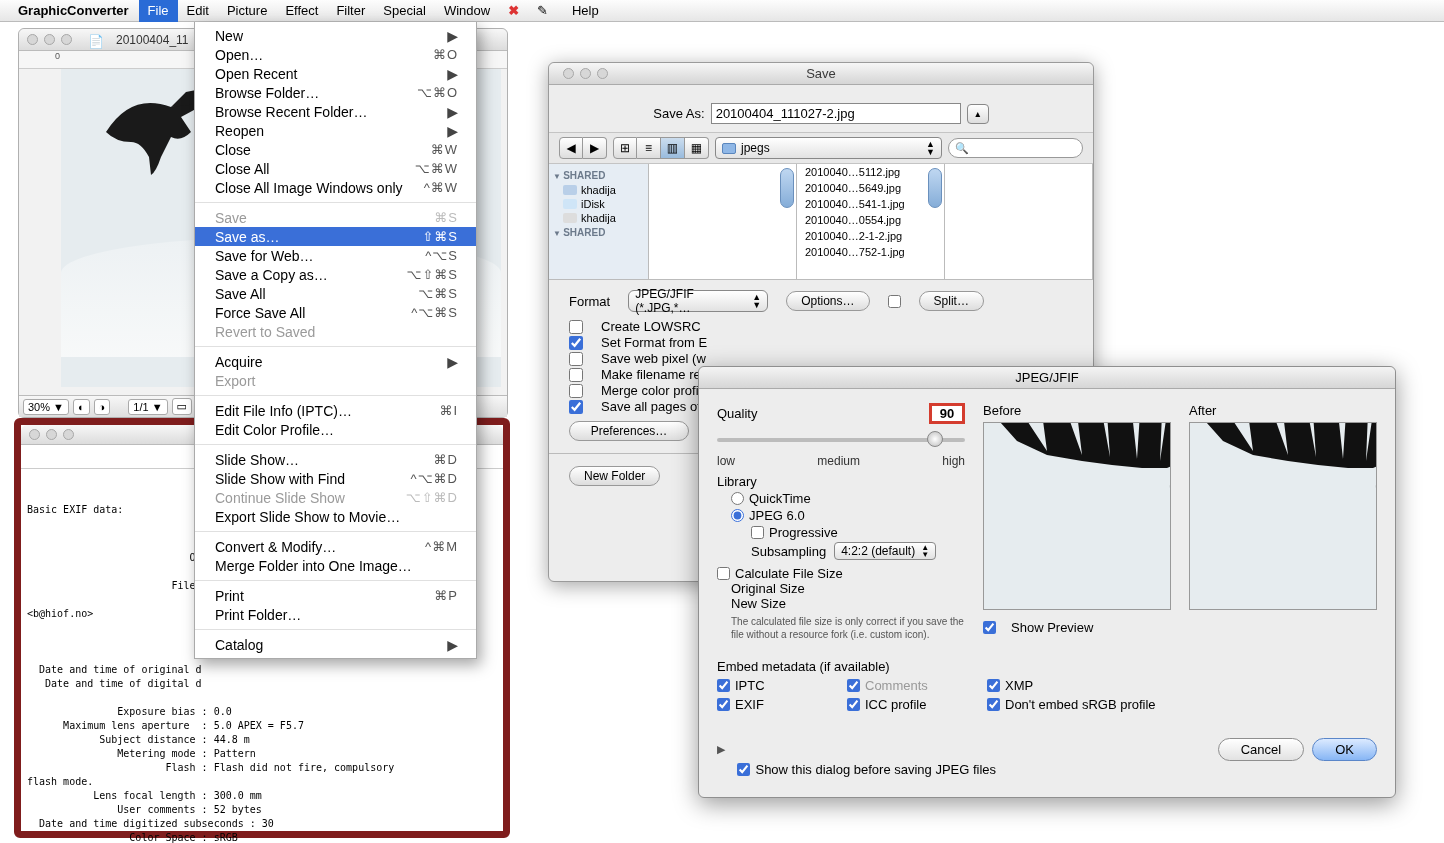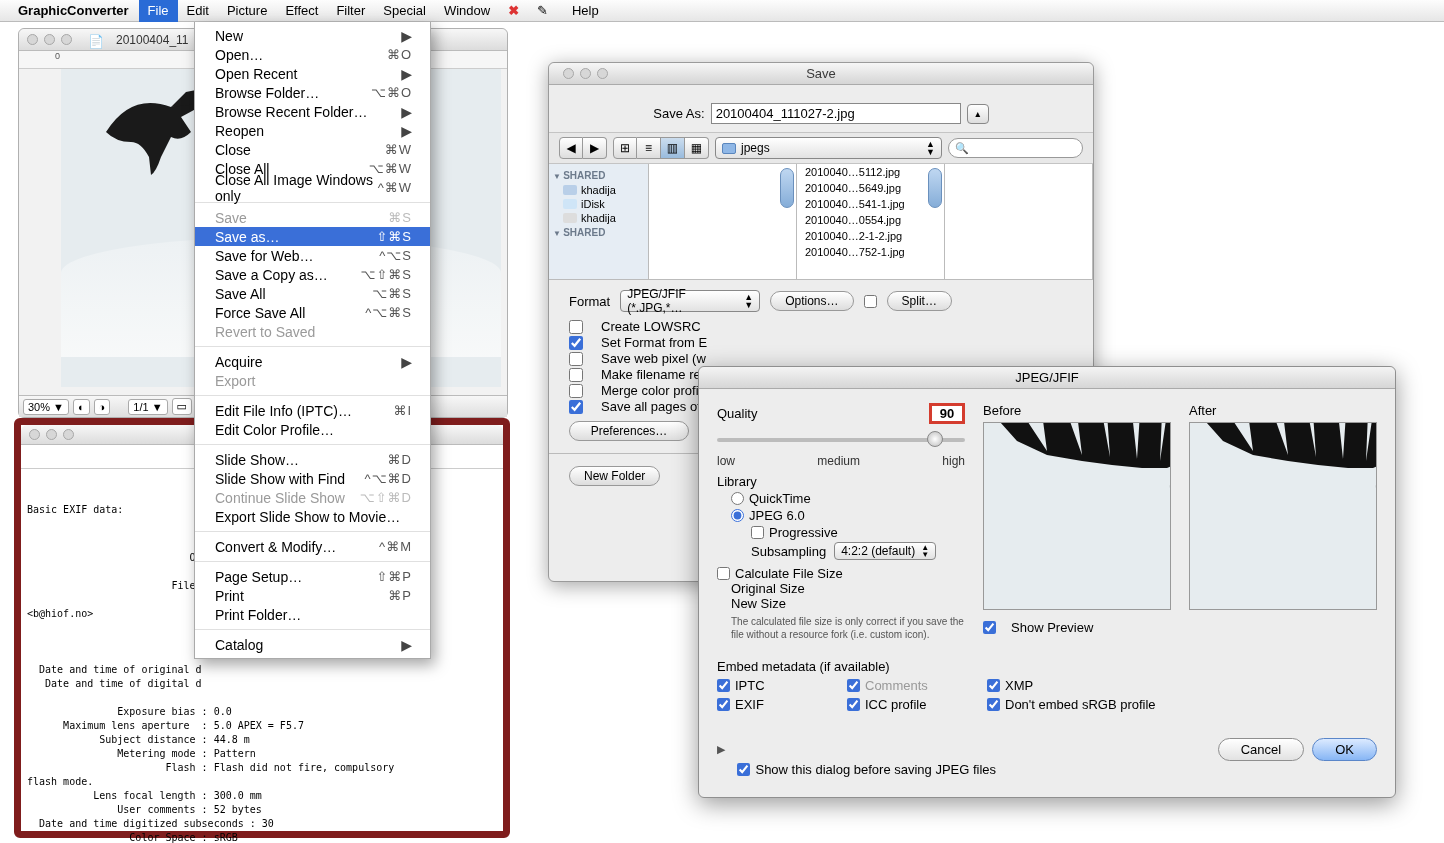--- a/index.html
+++ b/index.html
@@ -24,21 +24,21 @@
   z-index: 100;
 }
 .menubar .apple { font-size: 15px; margin-right: 10px; }
 .menubar .appname { font-weight: bold; margin-right: 10px; }
 .menubar .mitem { padding: 0 9px; height: 22px; display: flex; align-items: center; cursor: default; }
 .menubar .mitem.active { background: #2a6bd6; color: #fff; }
 .menubar .helpicon { margin-left: 6px; }
 
 
 .dropdown {
-  position: absolute; top: 22px; left: 194px; width: 237px;
+  position: absolute; top: 22px; left: 194px; width: 283px;
   background: #fff; border: 1px solid #aaa; border-top: none;
   box-shadow: 4px 6px 14px rgba(0,0,0,0.35);
   z-index: 200;
   padding: 4px 0;
 }
 .dropdown .drow {
   display: flex; align-items: center; justify-content: space-between;
   padding: 1px 18px 1px 20px; height: 19px; font-size: 14px;
   cursor: default;
 }
@@ -137,22 +137,22 @@
 .savewin .sidebar { width: 100px; border-right: 1px solid #bbb; background: #e6edf4; font-size: 11px; padding: 4px; }
 .savewin .sidebar .group { color: #6c7a8b; font-weight: bold; font-size: 10px; margin: 2px 0; }
 .savewin .sidebar .group::before { content: "▼ "; font-size: 8px; }
 .savewin .sidebar .sitem { display: flex; align-items: center; gap: 4px; padding: 1px 0 1px 10px; }
 .savewin .sidebar .sicon { width: 14px; height: 10px; background: #ccc; border-radius: 2px; }
 .savewin .filecol { flex: 1; border-right: 1px solid #bbb; font-size: 11px; overflow: hidden; background: #fff; position: relative; }
 .savewin .filecol .frow { padding: 2px 8px; white-space: nowrap; }
 .savewin .filecol.empty { background: #fff; }
 .scrollthumb { position: absolute; right: 2px; top: 4px; width: 14px; height: 40px; background: linear-gradient(#bfd7f1,#85add8); border: 1px solid #6a90bd; border-radius: 7px; }
 
-.savewin .fmt { padding: 10px 20px 6px; display: flex; align-items: center; gap: 10px; font-size: 13px; }
-.savewin .fmt .popup { flex: none; width: 140px; }
+.savewin .fmt { padding: 10px 20px 6px; display: flex; align-items: center; gap: 18px; font-size: 13px; }
+.savewin .fmt .popup { flex: none; width: 140px; border-radius: 6px; }
 .pillbtn { border: 1px solid #999; border-radius: 10px; background: linear-gradient(#fff,#ddd); padding: 2px 14px; font-size: 12px; }
 
 .savewin .opts { padding: 0 20px; font-size: 13px; }
 .savewin .opts label { display: flex; align-items: center; gap: 18px; margin: 1px 0; }
 .savewin .opts input[type=checkbox] { width: 14px; height: 14px; }
 
 .savewin .prefrow { padding: 6px 20px; }
 .savewin .newfolder { padding: 6px 20px; }
 
 
@@ -328,25 +328,24 @@
       <span class="sc">⌥⇧⌘D</span>
     </div>
   <div class="drow">
       <span>Export Slide Show to Movie…</span>
     </div>
   <div class="sep"></div>
   <div class="drow">
       <span>Convert &amp; Modify…</span>
       <span class="sc">^⌘M</span>
     </div>
+  <div class="drow">
+      <span>Merge Folder into One Image…</span>
+    </div>
   <div class="sep"></div>
-  <div class="drow">
-      <span>Page Setup…</span>
-      <span class="sc">⇧⌘P</span>
-    </div>
   <div class="drow">
       <span>Print</span>
       <span class="sc">⌘P</span>
     </div>
   <div class="drow">
       <span>Print Folder…</span>
     </div>
   <div class="sep"></div>
   <div class="drow">
       <span>Catalog</span>

